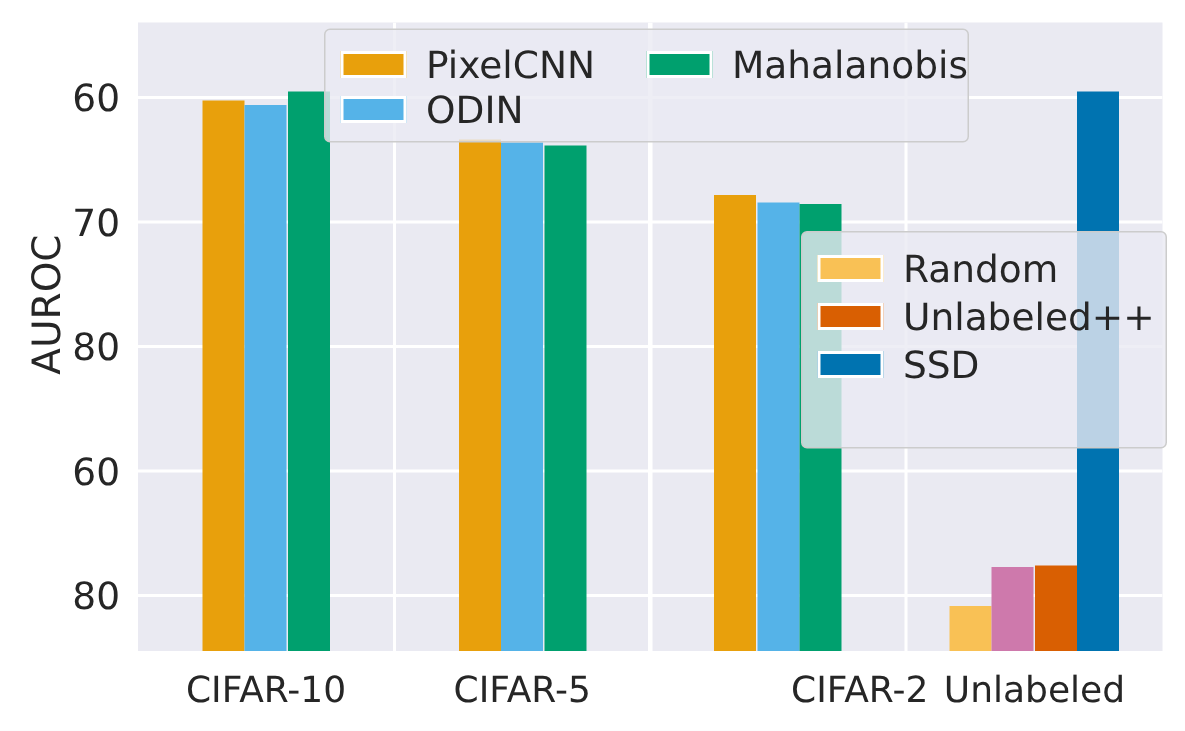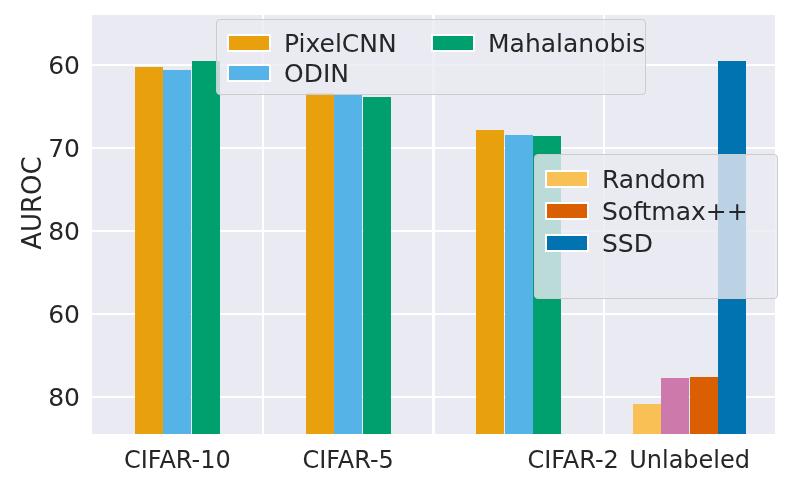--- a/index.html
+++ b/index.html
@@ -201,21 +201,21 @@
   </div>
 
   <div id="legend-bottom" class="legend-box">
     <div class="legend-entries">
         <div class="legend-item">
           <span class="legend-swatch" style="background: rgb(249, 193, 85);"></span>
           <span class="legend-label">Random</span>
         </div>
         <div class="legend-item">
           <span class="legend-swatch" style="background: rgb(217, 95, 2);"></span>
-          <span class="legend-label">Softmax++</span>
+          <span class="legend-label">Unlabeled++</span>
         </div>
         <div class="legend-item">
           <span class="legend-swatch" style="background: rgb(0, 115, 176);"></span>
           <span class="legend-label">SSD</span>
         </div>
       </div>
   </div>
 
 </div>
 

